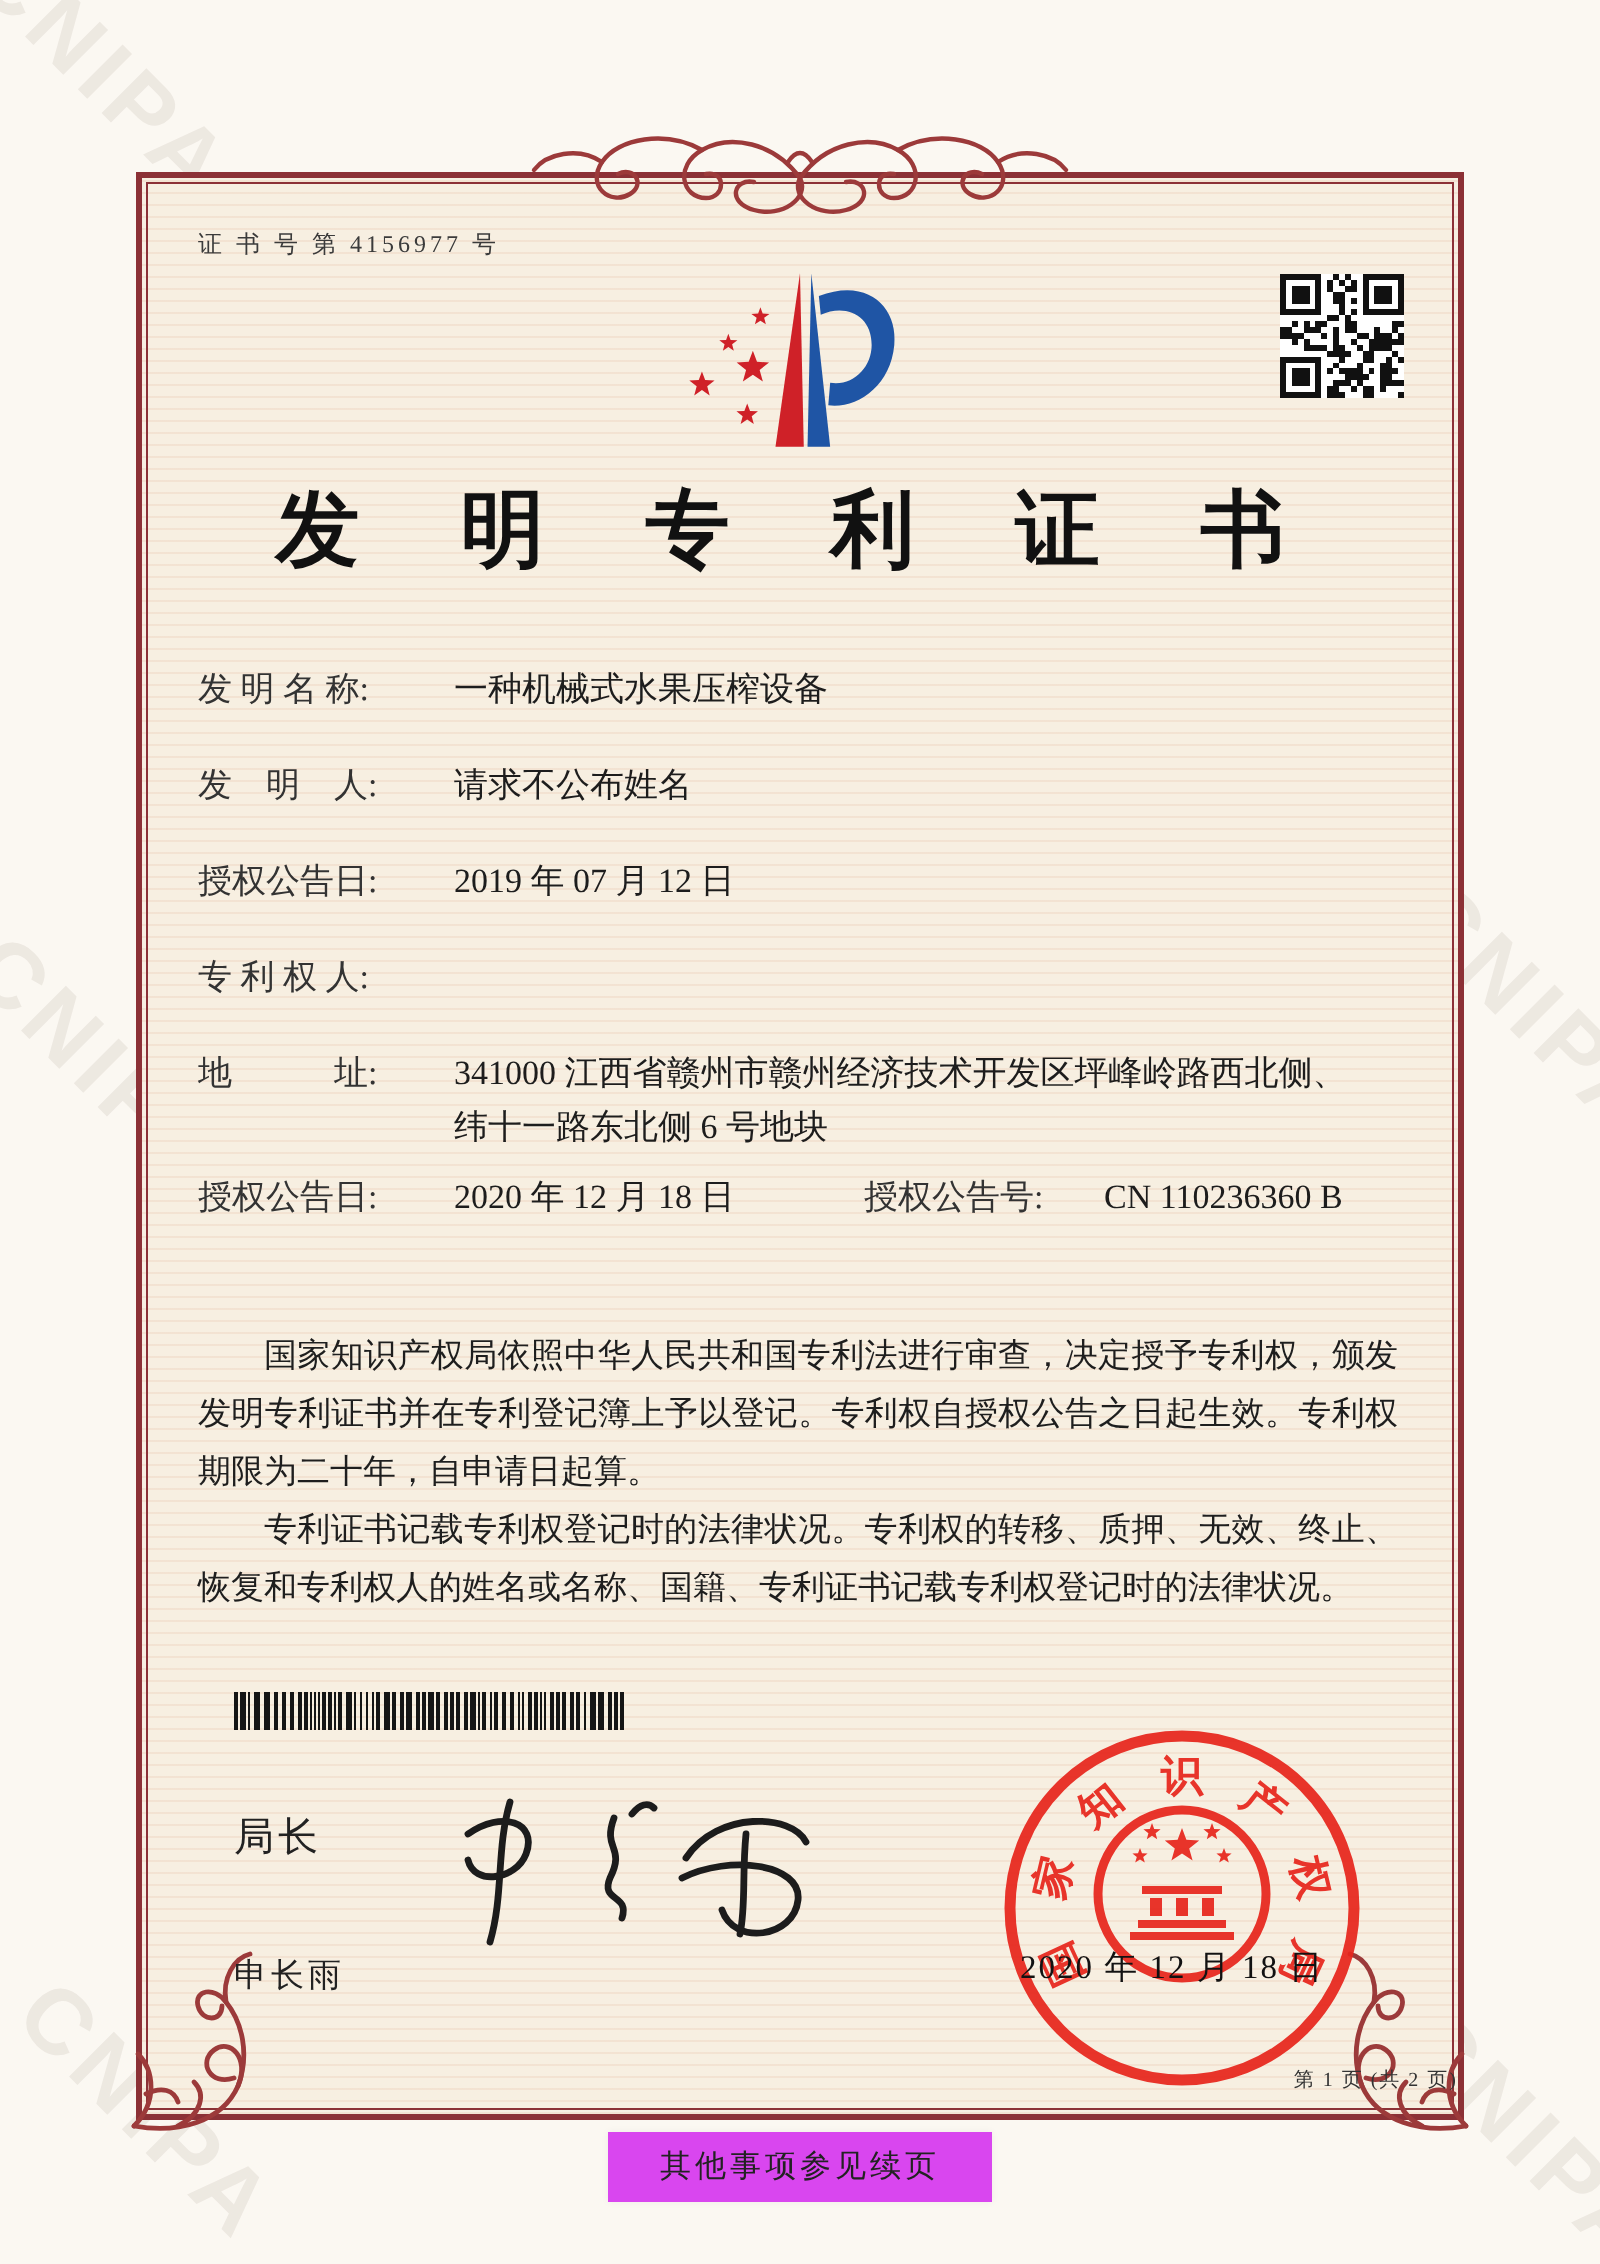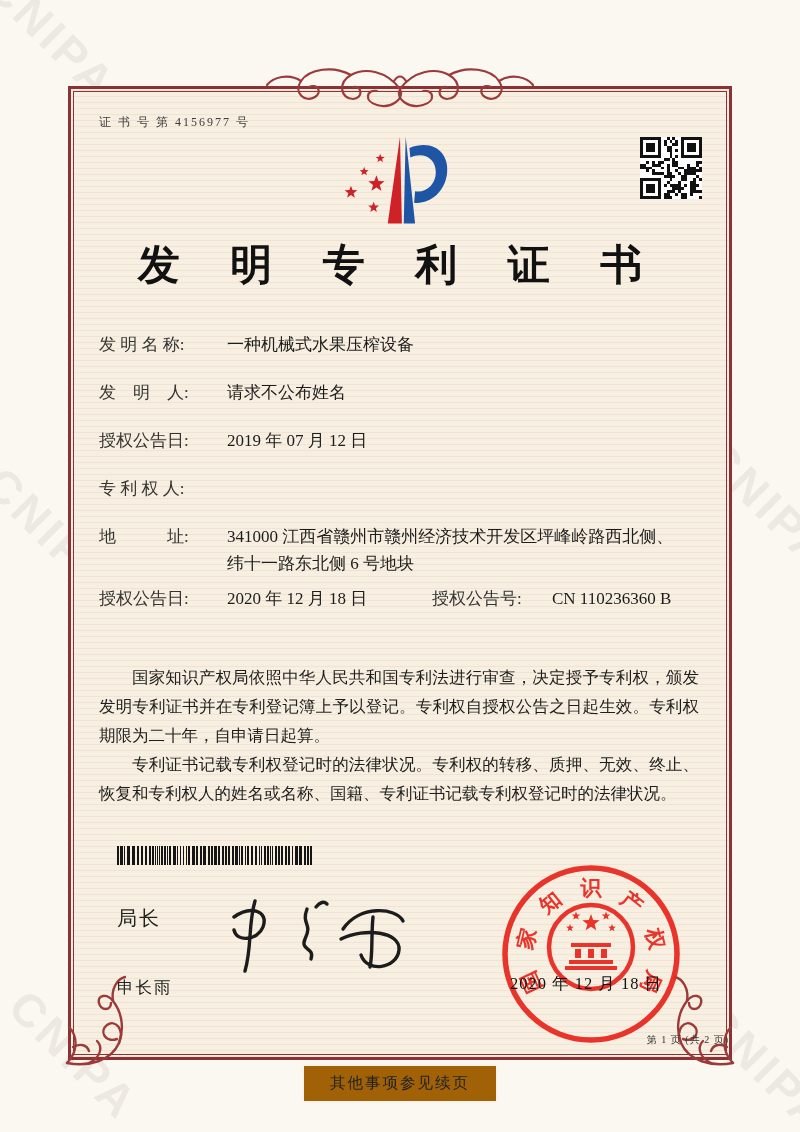--- a/index.html
+++ b/index.html
@@ -37,21 +37,21 @@
   .sig-title{position:absolute;left:46px;top:816px;font-family:"Liberation Sans","DejaVu Sans",sans-serif;
              font-size:20px;letter-spacing:2px;color:#222;}
   .sig-name{position:absolute;left:46px;top:852px;font-family:"Liberation Sans","DejaVu Sans",sans-serif;
             font-size:16.5px;letter-spacing:2px;color:#222;margin-top:36px;}
   .sig-hand{position:absolute;left:150px;top:798px;}
   .seal{position:absolute;left:425px;top:770px;}
   .seal-date{position:absolute;left:420px;top:884px;width:190px;text-align:center;
              font-size:16.5px;color:#121212;letter-spacing:1px;white-space:nowrap;}
   .page-info{position:absolute;left:0;top:944px;width:100%;text-align:right;font-size:10px;color:#333;letter-spacing:1px;}
   .cont-box{position:absolute;left:50%;top:1066px;transform:translateX(-50%);
-            background:#a16207;padding:7px 26px;font-size:15.5px;letter-spacing:2px;color:#222;
+            background:#d946ef;padding:7px 26px;font-size:15.5px;letter-spacing:2px;color:#222;
             box-shadow:0 0 4px rgba(0,0,0,.05);white-space:nowrap;}
 </style>
 </head>
 <body>
 
 <div class="page">
 
   <div class="wm" style="left:-28px;top:8px;">CNIPA</div>
   <div class="wm" style="left:214px;top:150px;">CNIPA</div>
   <div class="wm" style="left:296px;top:338px;">CNIPA</div>

